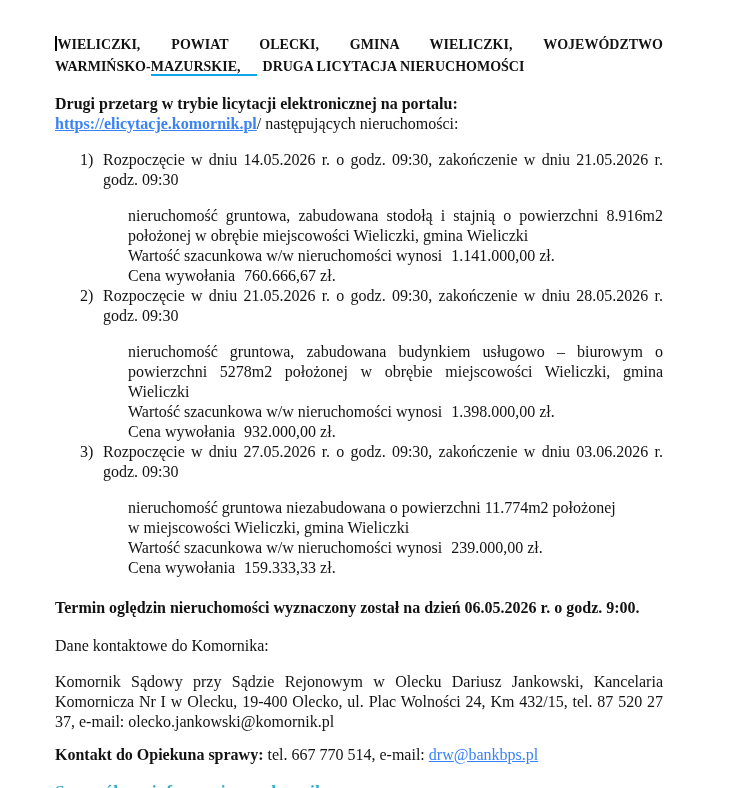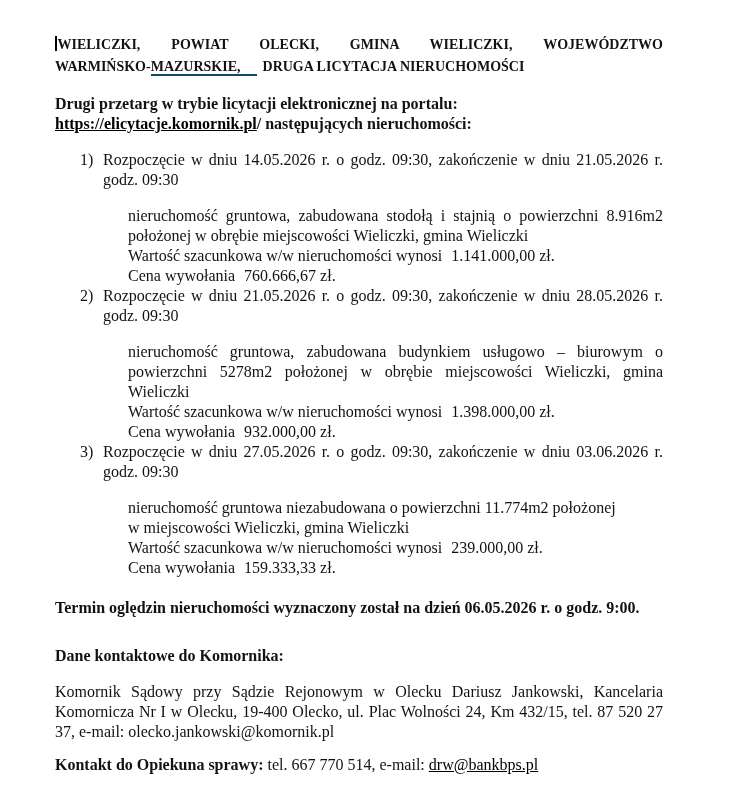--- a/index.html
+++ b/index.html
@@ -30,52 +30,52 @@
   .title-line2 { text-align: left; }
   .cursor {
     display: inline-block;
     width: 1.5px;
     height: 15px;
     background: #000;
     vertical-align: -2px;
     margin-right: 1px;
   }
   .u-blue {
-    border-bottom: 2px solid #0c4a6e;
+    border-bottom: 2px solid #0ea5e9;
     padding-right: 16px;
   }
   .title-part2 { margin-left: 6px; }
 
   
   .intro { margin-bottom: 16px; }
   .intro-line1 { font-weight: bold; }
   a.doc-link {
-    color: #000000;
+    color: #3b82f6;
     text-decoration: underline;
     cursor: pointer;
   }
   .intro-link { font-weight: bold; }
-  .intro-suffix { font-weight: bold; text-align: center; }
+  .intro-suffix { font-weight: normal; text-align: center; }
 
   
   .auction-item { padding-left: 25px; }
   .schedule-row { display: flex; }
   .auction-num { width: 23px; flex: 0 0 23px; }
   .schedule { flex: 1; text-align: justify; }
   .auction-details { margin-left: 48px; }
   .desc {
     margin-top: 16px;
     text-align: justify;
     white-space: pre-line;
   }
   .price-line .val { margin-left: 9px; font-weight: normal; }
 
   
   .inspection { font-weight: bold; margin-top: 20px; }
-  .contact-heading { font-weight: bold; margin-top: 28px; }
+  .contact-heading { font-weight: normal; margin-top: 18px; }
   .bailiff { margin-top: 16px; text-align: justify; }
   .case-contact { margin-top: 13px; }
   .footer-note {
     margin-top: 16px;
     font-weight: bold;
     font-size: 17.5px;
     color: #31aecf;
   }
 </style>
 </head>

